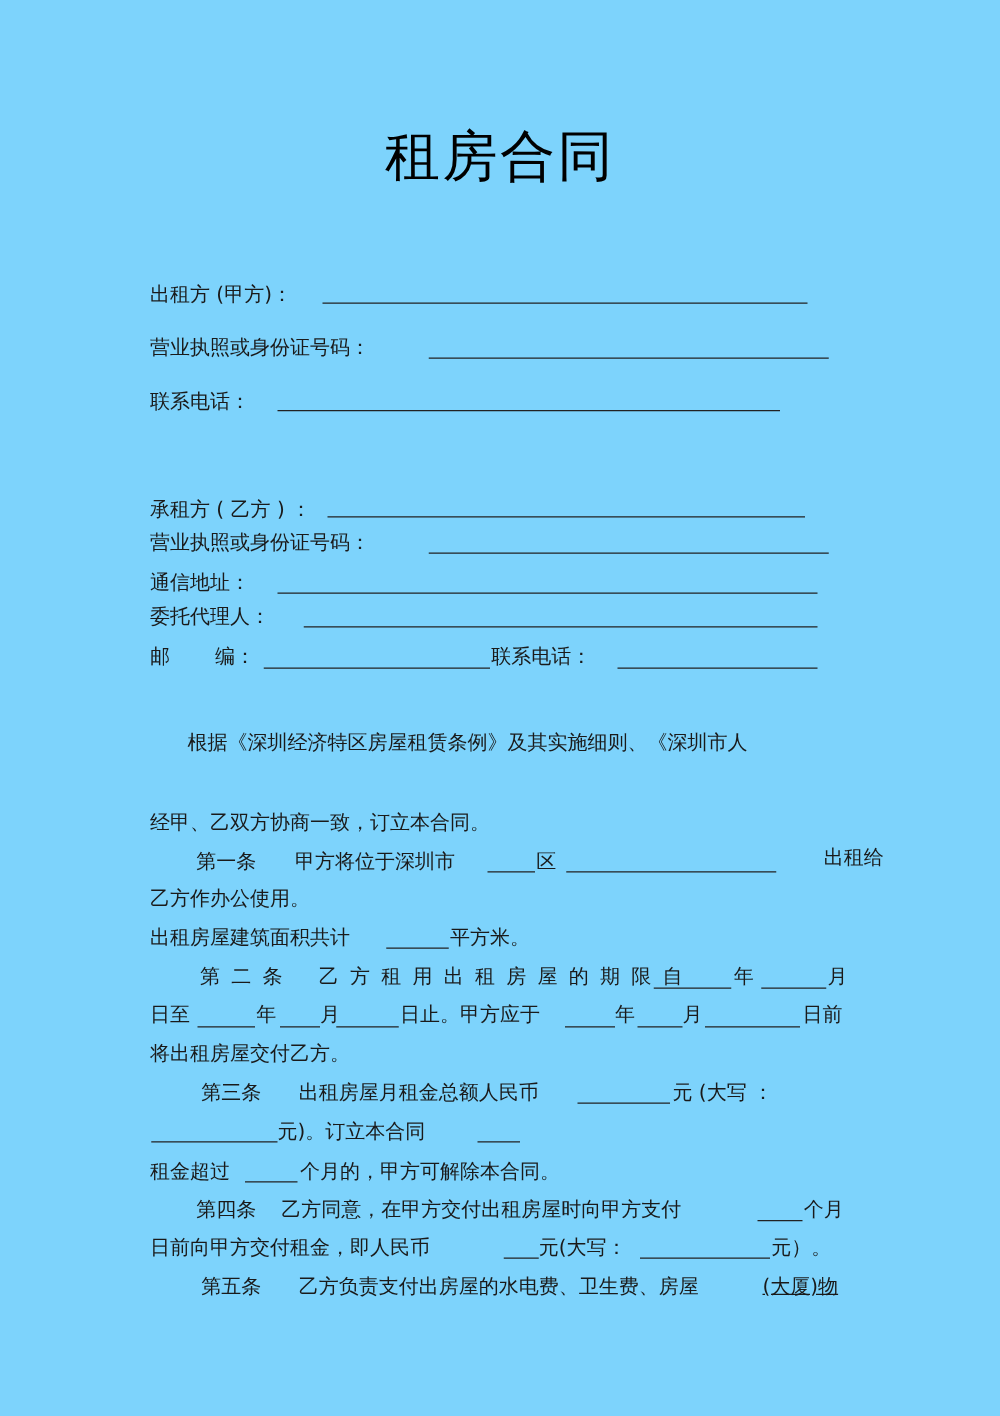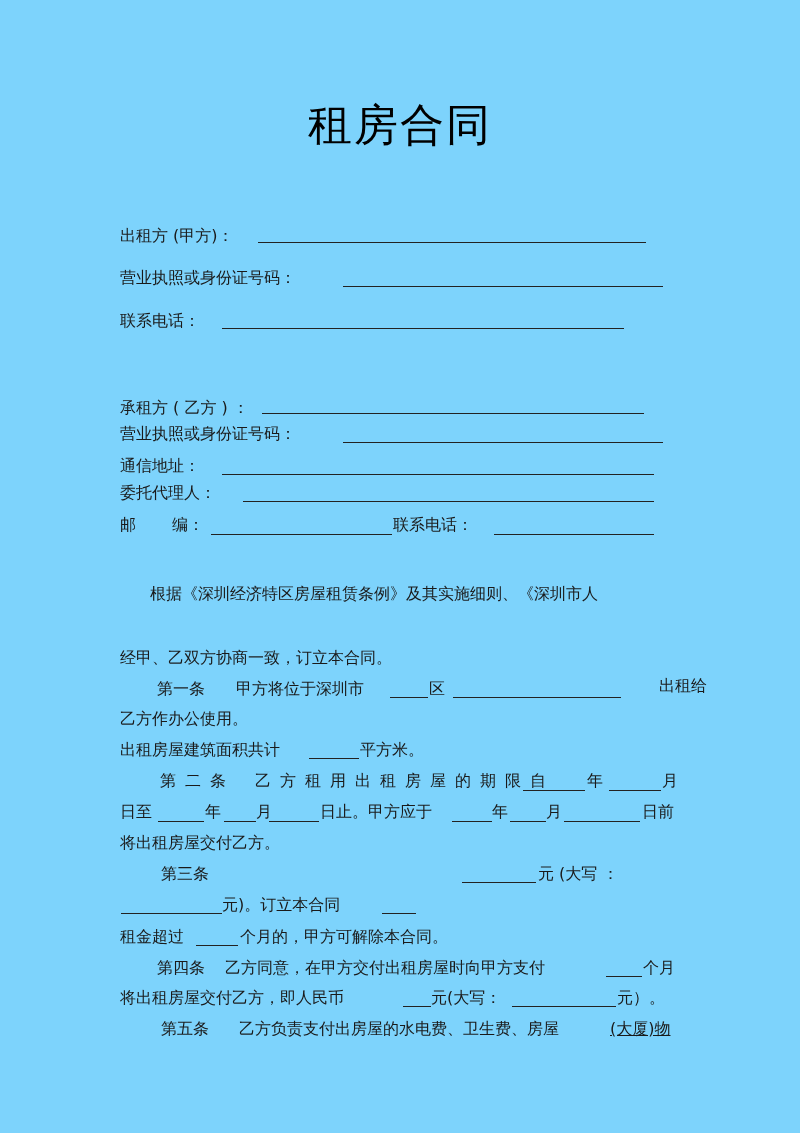--- a/index.html
+++ b/index.html
@@ -99,37 +99,38 @@
   <div class="abs-blank" style="left:452px; top:820px; width:40px;"></div>
   <div class="line" style="top:802px; left:492px;">年</div>
   <div class="abs-blank" style="left:510px; top:820px; width:36px;"></div>
   <div class="line" style="top:802px; left:546px;">月</div>
   <div class="abs-blank" style="left:564px; top:820px; width:76px;"></div>
   <div class="line" style="top:802px; left:642px;">日前</div>
 
   <div class="line" style="top:833px;">将出租房屋交付乙方。</div>
 
   <div class="line" style="top:864px; left:161px;">第三条</div>
+  <div class="line" style="top:864px; left:239px;">出租房屋月租金总额人民币</div>
   <div class="abs-blank" style="left:462px; top:881px; width:74px;"></div>
   <div class="line" style="top:864px; left:538px;">元 (大写 ：</div>
 
   <div class="abs-blank" style="left:121px; top:912px; width:101px;"></div>
   <div class="line" style="top:895px; left:222px;">元)。订立本合同</div>
   <div class="abs-blank" style="left:382px; top:912px; width:34px;"></div>
 
   <div class="line" style="top:927px;">租金超过</div>
   <div class="abs-blank" style="left:196px; top:944px; width:42px;"></div>
   <div class="line" style="top:927px; left:240px;">个月的，甲方可解除本合同。</div>
 
   <div class="line" style="top:958px; left:157px;">第四条</div>
   <div class="line" style="top:958px; left:225px;">乙方同意，在甲方交付出租房屋时向甲方支付</div>
   <div class="abs-blank" style="left:606px; top:975px; width:36px;"></div>
   <div class="line" style="top:958px; left:643px;">个月</div>
 
-  <div class="line" style="top:988px;">将出租房屋交付乙方，即人民币</div>
+  <div class="line" style="top:988px;">日前向甲方交付租金，即人民币</div>
   <div class="abs-blank" style="left:403px; top:1005px; width:28px;"></div>
   <div class="line" style="top:988px; left:431px;">元(大写：</div>
   <div class="abs-blank" style="left:512px; top:1005px; width:104px;"></div>
   <div class="line" style="top:988px; left:617px;">元）。</div>
 
   <div class="line" style="top:1019px; left:161px;">第五条</div>
   <div class="line" style="top:1019px; left:239px;">乙方负责支付出房屋的水电费、卫生费、房屋</div>
   <div class="line" style="top:1019px; left:610px;text-decoration:underline;">(大厦)物</div>
 
 </div>

